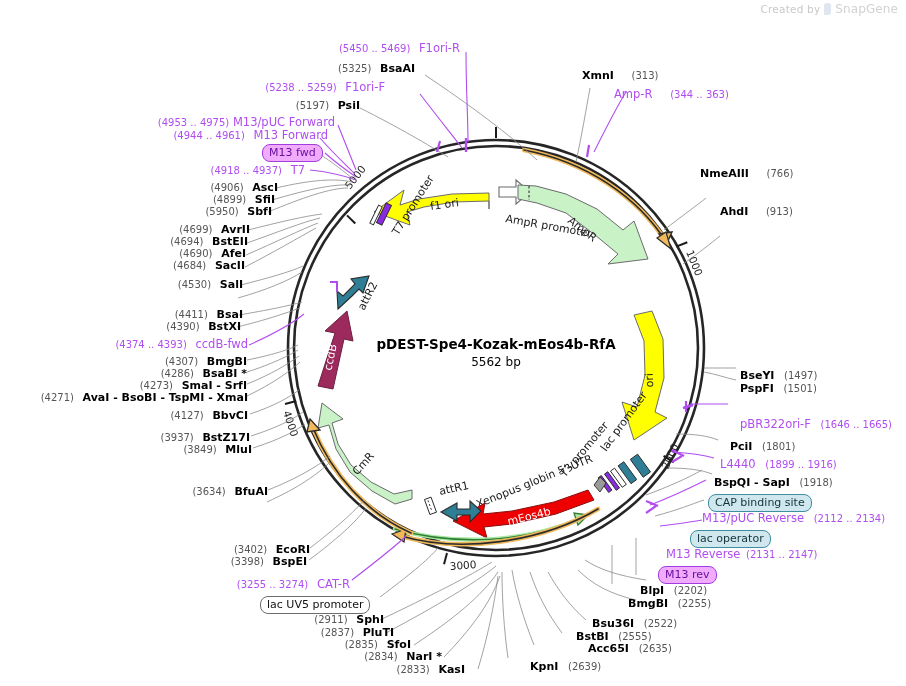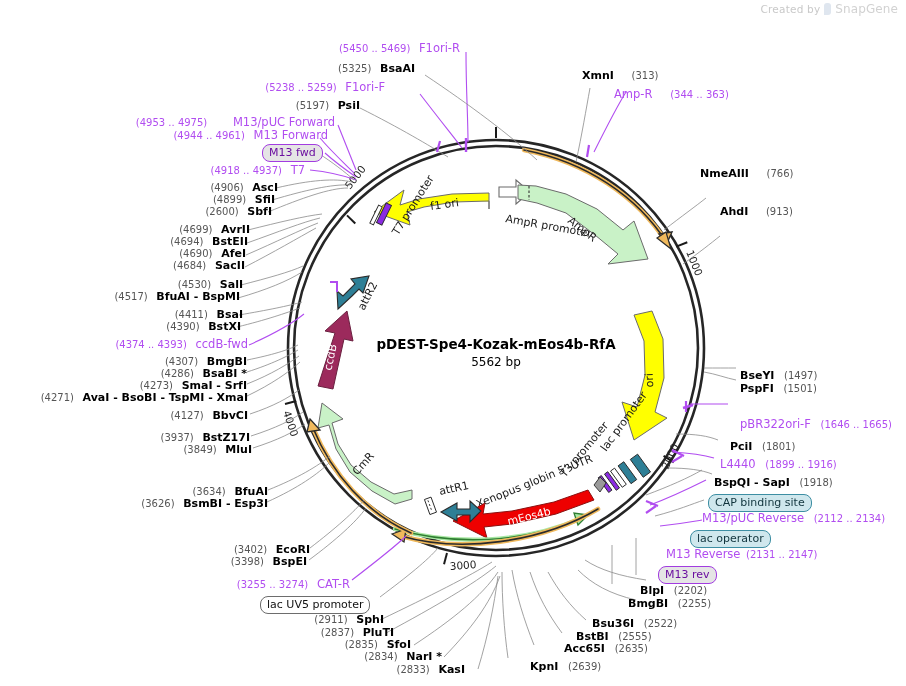--- a/index.html
+++ b/index.html
@@ -100,21 +100,21 @@
     border: 1px solid #7a7a7a;
     font-size: 11px;
     line-height: 13px;
     padding: 1px 6px 2px 6px;
     white-space: nowrap;
     color: #1a1a1a;
     background: #ffffff;
   }
   .pill.purple {
     border-color: #a23ce0;
-    background: #e5e5e5;
+    background: #f0abfc;
     color: #6b0fa0;
   }
   .pill.teal {
     border-color: #3d8ea3;
     background: #cfe7ed;
     color: #11343d;
   }
   .pill.plain {
     border-color: #6d6d6d;
     background: #ffffff;
@@ -403,21 +403,21 @@
     <span class="pos">(5238 .. 5259)</span>
     <span class="nm" style="margin-left:5px;">F1ori-F</span>
   </div>
   <div class="lbl r" style="left:160px; top:99px; width:200px;">
     <span class="pos">(5197)</span>
     <span class="nm" style="margin-left:5px;">PsiI</span>
   </div>
 
   <div class="lbl purple r" style="left:80px; top:116px; width:255px;">
     <span class="pos">(4953 .. 4975)</span>
-    <span class="nm" style="margin-left:22px;">M13/pUC Forward</span>
+    <span class="nm" style="margin-left:0;">M13/pUC Forward</span>
   </div>
   <div class="lbl purple r" style="left:80px; top:129px; width:248px;">
     <span class="pos">(4944 .. 4961)</span>
     <span class="nm" style="margin-left:5px;">M13 Forward</span>
   </div>
 
   <div class="pill purple" style="left:262px; top:144px;">
     <span>M13 fwd</span>
   </div>
 
@@ -428,21 +428,21 @@
 
   <div class="lbl r" style="left:130px; top:181px; width:148px;">
     <span class="pos">(4906)</span>
     <span class="nm" style="margin-left:5px;">AscI</span>
   </div>
   <div class="lbl r" style="left:130px; top:193px; width:145px;">
     <span class="pos">(4899)</span>
     <span class="nm" style="margin-left:5px;">SfiI</span>
   </div>
   <div class="lbl r" style="left:130px; top:205px; width:142px;">
-    <span class="pos">(2600)</span>
+    <span class="pos">(5950)</span>
     <span class="nm" style="margin-left:5px;">SbfI</span>
   </div>
 
   <div class="lbl r" style="left:110px; top:223px; width:140px;">
     <span class="pos">(4699)</span>
     <span class="nm" style="margin-left:5px;">AvrII</span>
   </div>
   <div class="lbl r" style="left:108px; top:235px; width:140px;">
     <span class="pos">(4694)</span>
     <span class="nm" style="margin-left:5px;">BstEII</span>
@@ -453,24 +453,20 @@
   </div>
   <div class="lbl r" style="left:108px; top:259px; width:137px;">
     <span class="pos">(4684)</span>
     <span class="nm" style="margin-left:5px;">SacII</span>
   </div>
 
   <div class="lbl r" style="left:110px; top:278px; width:133px;">
     <span class="pos">(4530)</span>
     <span class="nm" style="margin-left:5px;">SalI</span>
   </div>
-  <div class="lbl r" style="left:30px; top:290px; width:210px;">
-    <span class="pos">(4517)</span>
-    <span class="nm" style="margin-left:5px;">BfuAI  -  BspMI</span>
-  </div>
 
   <div class="lbl r" style="left:110px; top:308px; width:133px;">
     <span class="pos">(4411)</span>
     <span class="nm" style="margin-left:5px;">BsaI</span>
   </div>
   <div class="lbl r" style="left:108px; top:320px; width:133px;">
     <span class="pos">(4390)</span>
     <span class="nm" style="margin-left:5px;">BstXI</span>
   </div>
   <div class="lbl purple r" style="left:60px; top:338px; width:188px;">
@@ -505,24 +501,20 @@
   </div>
   <div class="lbl r" style="left:100px; top:443px; width:152px;">
     <span class="pos">(3849)</span>
     <span class="nm" style="margin-left:5px;">MluI</span>
   </div>
 
   <div class="lbl r" style="left:120px; top:485px; width:148px;">
     <span class="pos">(3634)</span>
     <span class="nm" style="margin-left:5px;">BfuAI</span>
   </div>
-  <div class="lbl r" style="left:70px; top:497px; width:198px;">
-    <span class="pos">(3626)</span>
-    <span class="nm" style="margin-left:5px;">BsmBI  -  Esp3I</span>
-  </div>
   <div class="lbl r" style="left:160px; top:543px; width:150px;">
     <span class="pos">(3402)</span>
     <span class="nm" style="margin-left:5px;text-align:center;">EcoRI</span>
   </div>
   <div class="lbl r" style="left:160px; top:555px; width:147px;">
     <span class="pos">(3398)</span>
     <span class="nm" style="margin-left:5px;">BspEI</span>
   </div>
   <div class="lbl purple r" style="left:150px; top:578px; width:200px;">
     <span class="pos">(3255 .. 3274)</span>
@@ -551,21 +543,21 @@
   </div>
   <div class="lbl r" style="left:320px; top:663px; width:145px;">
     <span class="pos">(2833)</span>
     <span class="nm" style="margin-left:5px;">KasI</span>
   </div>
 
   <div class="lbl" style="left:530px; top:660px;">
     <span class="nm">KpnI</span>
     <span class="pos" style="margin-left:6px;">(2639)</span>
   </div>
-  <div class="lbl" style="left:564px; top:642px;">
+  <div class="lbl" style="left:588px; top:642px;">
     <span class="nm">Acc65I</span>
     <span class="pos" style="margin-left:6px;">(2635)</span>
   </div>
   <div class="lbl" style="left:576px; top:630px;">
     <span class="nm">BstBI</span>
     <span class="pos" style="margin-left:6px;">(2555)</span>
   </div>
   <div class="lbl" style="left:592px; top:617px;">
     <span class="nm">Bsu36I</span>
     <span class="pos" style="margin-left:6px;">(2522)</span>

